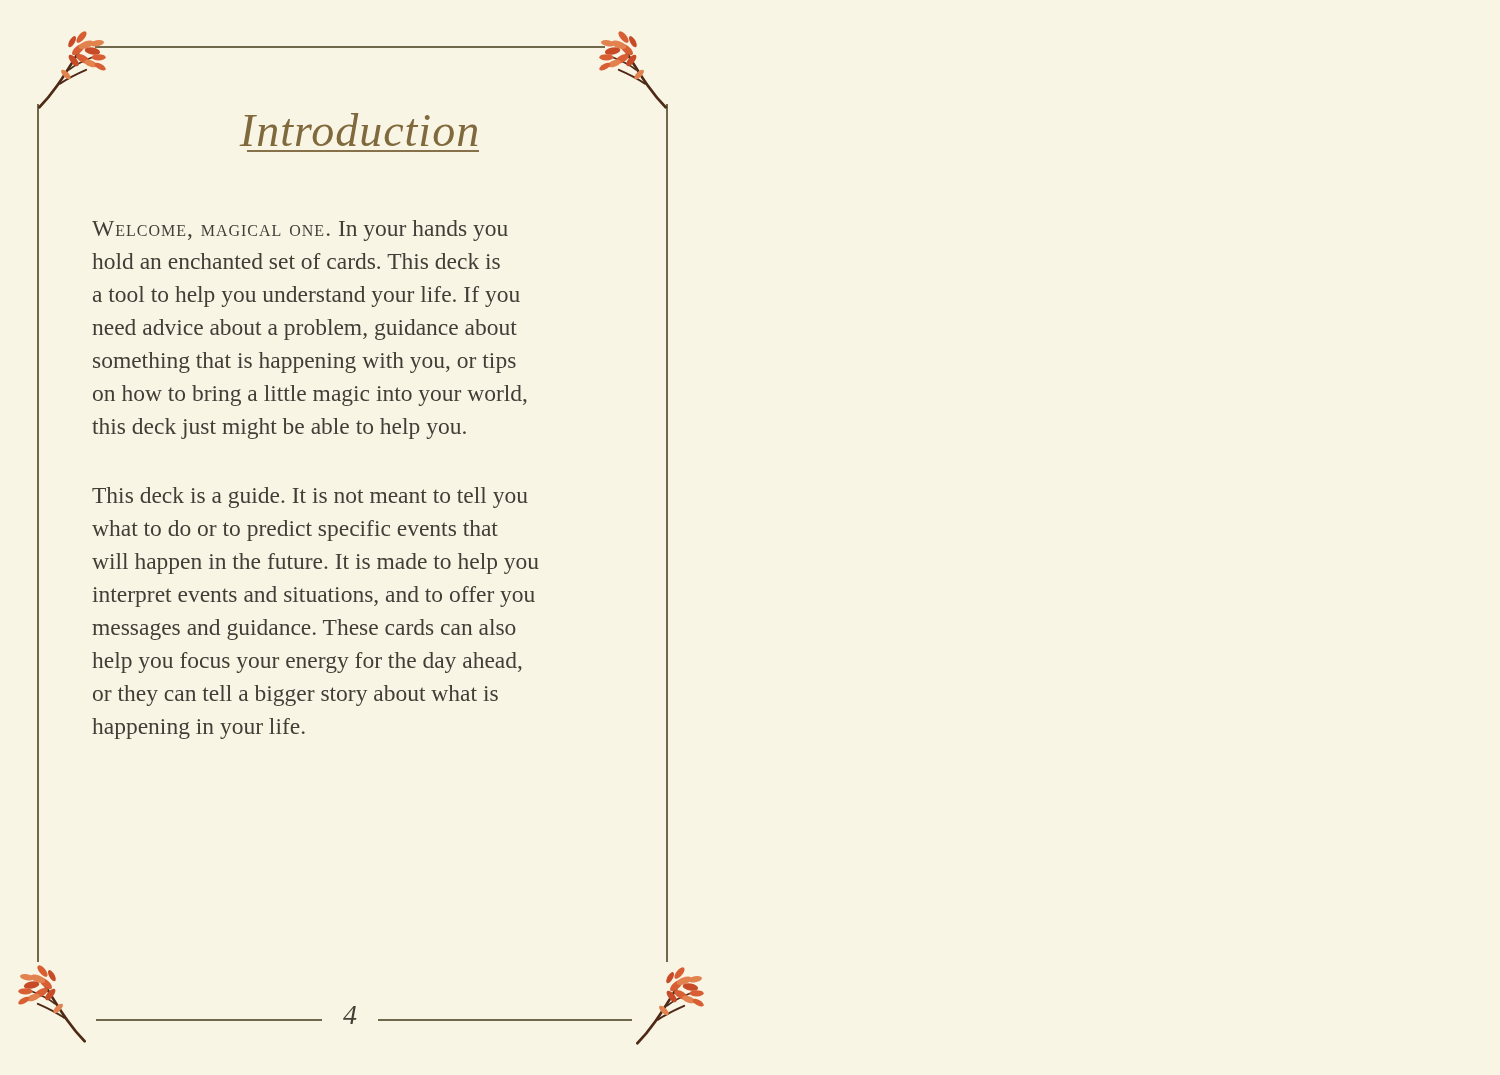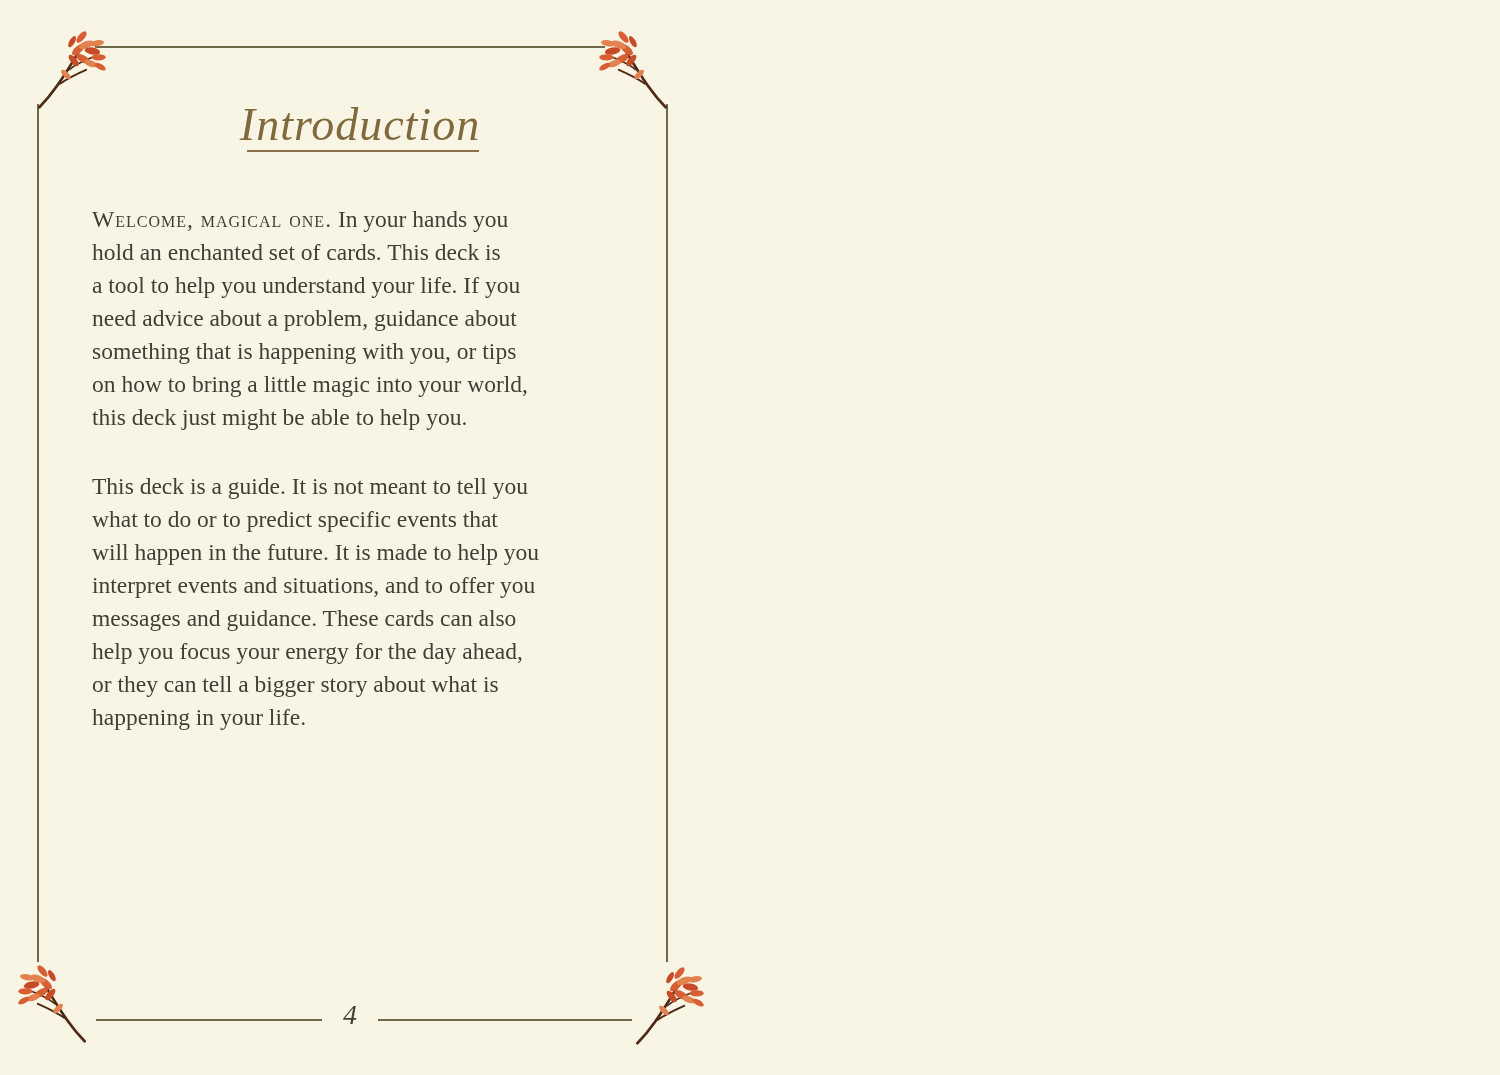--- a/index.html
+++ b/index.html
@@ -15,21 +15,21 @@
   #right-page { left: 750px; }
 
   
   .frame-line { position: absolute; background: #6f684a; }
   .v-line { width: 2px; }
   .h-line { height: 2px; }
 
   
   .title {
     position: absolute;
-    left: 40px; top: 98px; width: 640px;
+    left: 40px; top: 104px; width: 640px;
     text-align: center;
     font-style: italic;
     font-weight: 500;
     font-size: 46px;
     letter-spacing: 1px;
     color: #80693c;
   }
   .title-rule {
     position: absolute;
     left: 247px; top: 150px;
@@ -38,21 +38,21 @@
   }
 
   
   .text-block {
     position: absolute;
     width: 540px;
     color: #423e36;
     font-size: 23.5px;
     line-height: 33px;
   }
-  #left-text { left: 92px; top: 203px; width: 530px; }
+  #left-text { left: 92px; top: 212px; width: 530px; }
   .text-block p {
     margin: 0 0 36px 0;
     white-space: pre-line;
   }
   .lead-smallcaps {
     font-variant: small-caps;
     letter-spacing: 1px;
   }
 
   

